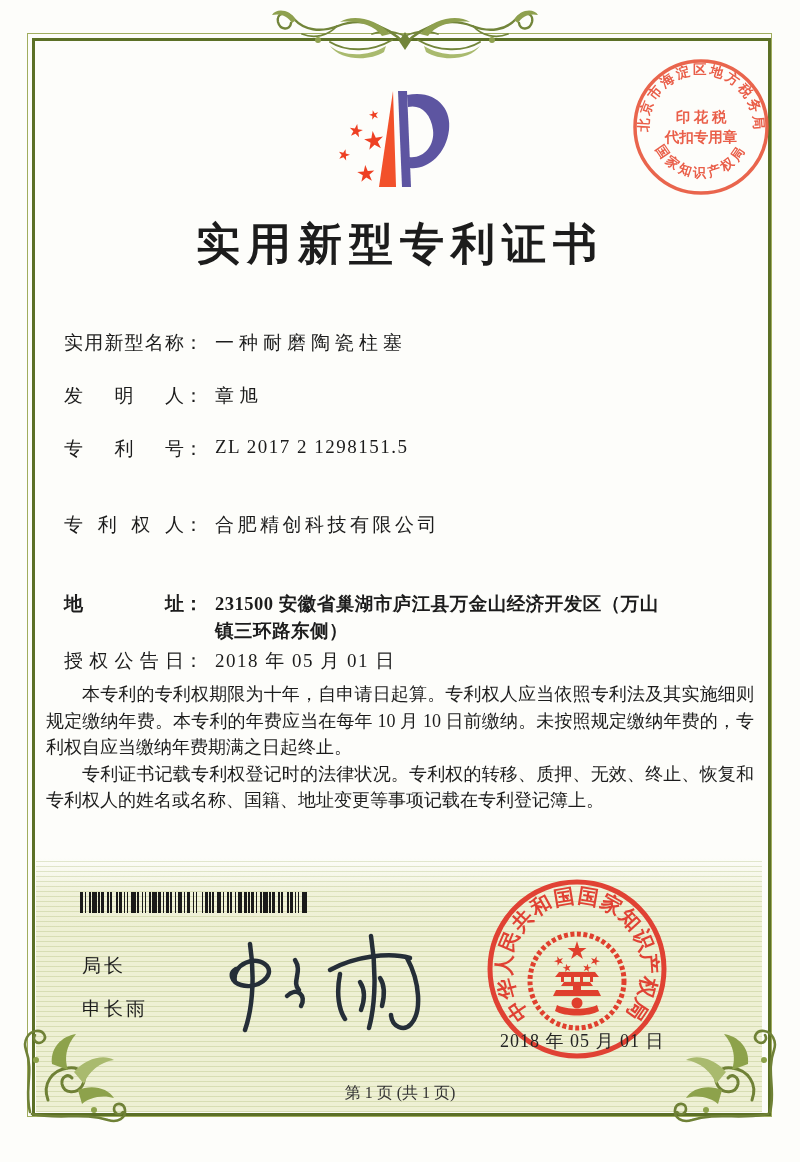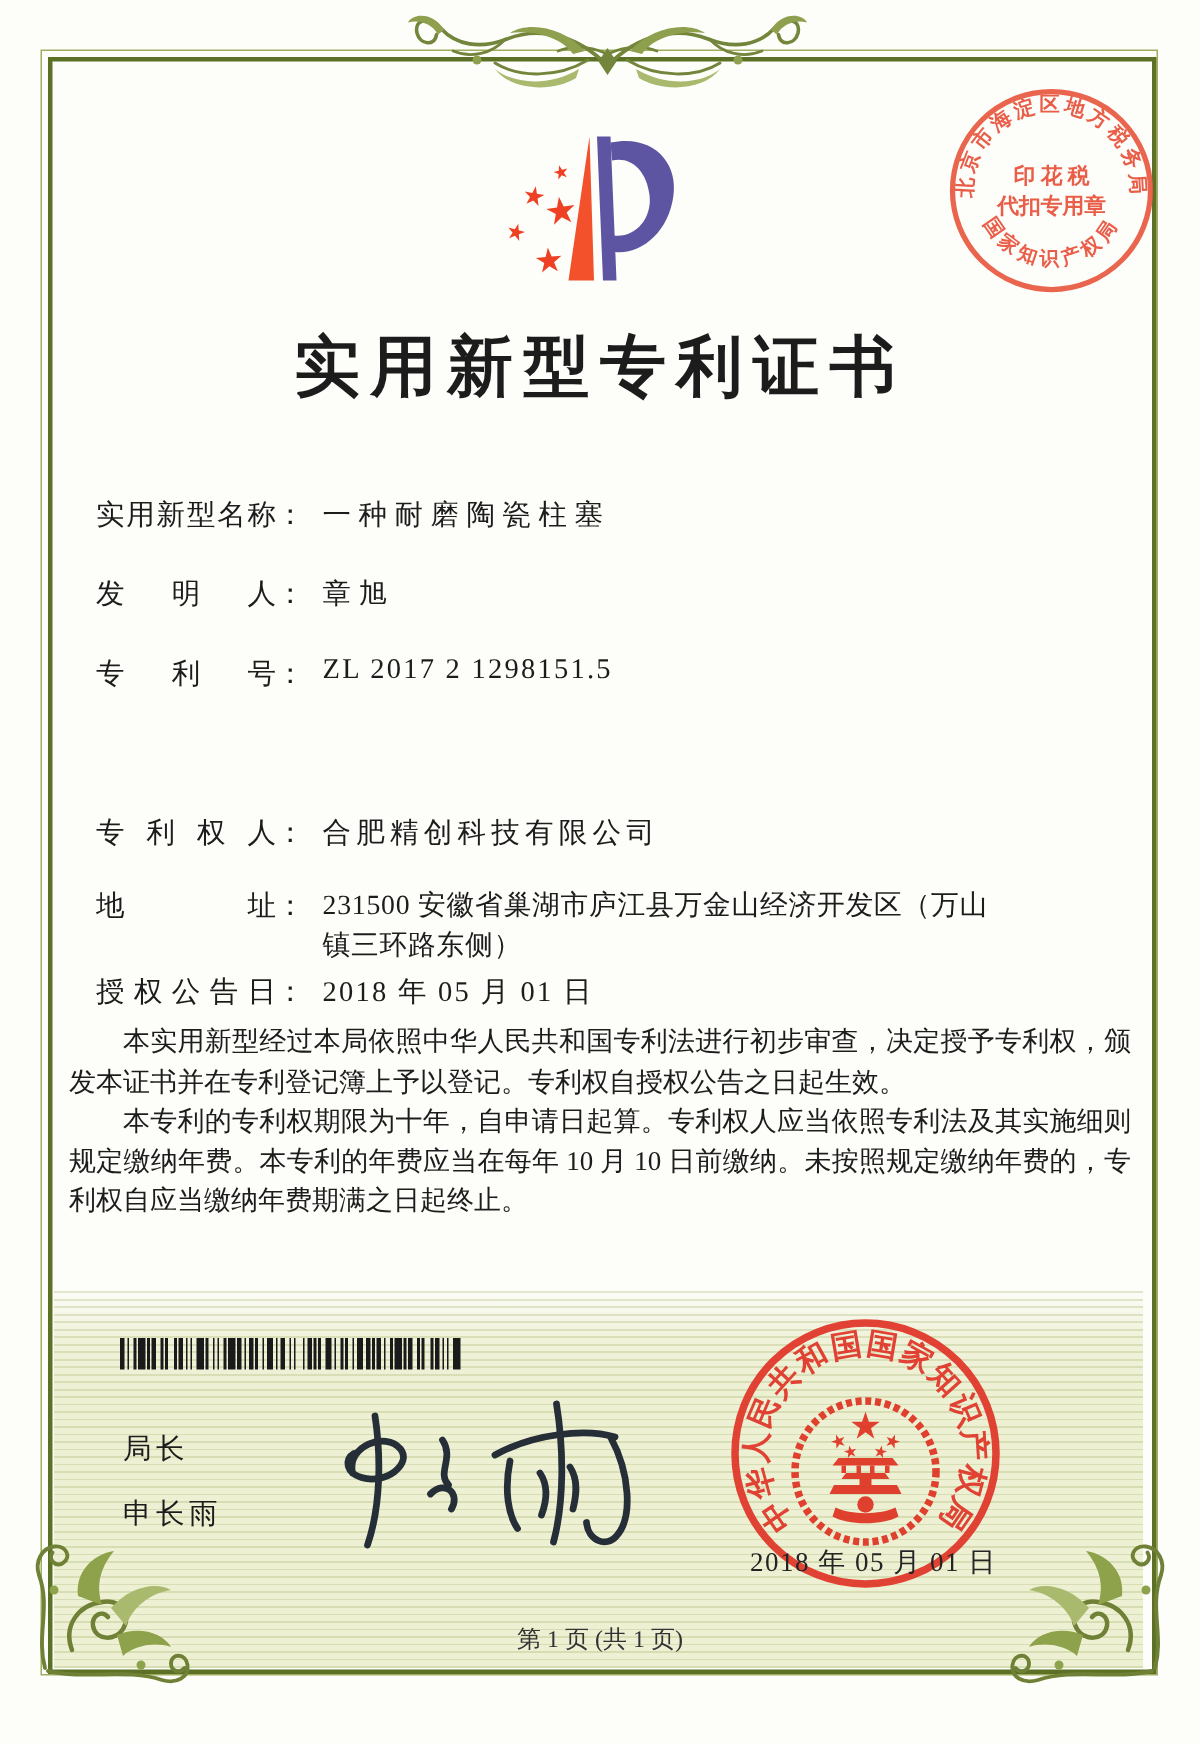--- a/index.html
+++ b/index.html
@@ -15,21 +15,21 @@
       linear-gradient(180deg, rgba(238,240,212,0) 0, rgba(238,240,212,.85) 34px, #eef0d4 70px);}
   
   .cert-no{position:absolute;left:64px;top:95px;font-size:19px;letter-spacing:1.5px;z-index:4;}
   .title{position:absolute;left:0;top:215px;width:800px;text-align:center;font-size:44px;font-weight:bold;
          letter-spacing:7px;z-index:4;}
   .frow{position:absolute;left:64px;font-size:19px;z-index:4;white-space:nowrap;}
   .flabel{display:inline-block;width:120px;text-align:justify;text-align-last:justify;vertical-align:top;}
   .fcolon{display:inline-block;vertical-align:top;}
   .fvalue{display:inline-block;margin-left:12px;letter-spacing:5px;vertical-align:top;}
   .fvalue.num{letter-spacing:1.5px;}
-  .frow.addr{white-space:normal;}
+  .frow.addr{white-space:normal;font-weight:bold;}
   .frow.addr .fvalue{width:458px;letter-spacing:.5px;line-height:27px;font-size:18.5px;}
   .grant-right{position:absolute;left:398px;top:0;}
   .paras{position:absolute;left:46px;top:681px;width:708px;z-index:4;}
   .paras p{margin:0;font-size:18px;line-height:26.5px;text-align:justify;text-indent:2em;}
   
   .barcode{position:absolute;left:80px;top:892px;width:226px;height:21px;z-index:4;}
   .barcode i{position:absolute;top:0;height:100%;background:#1a1a1a;}
   
   .sig-title{position:absolute;left:82px;top:953px;font-size:19px;letter-spacing:3px;z-index:4;}
   .sig-name{position:absolute;left:82px;top:996px;font-size:19px;letter-spacing:3px;z-index:4;}
@@ -106,35 +106,35 @@
 
   <div class="frow" style="top:330px">
     <span class="flabel">实用新型名称</span><span class="fcolon">：</span><span class="fvalue">一种耐磨陶瓷柱塞</span>
   </div>
   <div class="frow" style="top:383px">
     <span class="flabel">发明人</span><span class="fcolon">：</span><span class="fvalue">章旭</span>
   </div>
   <div class="frow" style="top:436px">
     <span class="flabel">专利号</span><span class="fcolon">：</span><span class="fvalue num">ZL 2017 2 1298151.5</span>
   </div>
-  <div class="frow" style="top:542px">
+  <div class="frow" style="top:512px">
     <span class="flabel">专利权人</span><span class="fcolon">：</span><span class="fvalue" style="letter-spacing:3.5px">合肥精创科技有限公司</span>
   </div>
   <div class="frow addr" style="top:591px">
     <span class="flabel">地址</span><span class="fcolon">：</span><span class="fvalue">231500 安徽省巢湖市庐江县万金山经济开发区（万山镇三环路东侧）</span>
   </div>
   <div class="frow" style="top:648px;width:700px">
     <span>
       <span class="flabel">授权公告日</span><span class="fcolon">：</span><span class="fvalue num">2018 年 05 月 01 日</span>
     </span>
   </div>
 
   <div class="paras">
-    <p>本实用新型经过本局依照中华人民共和国专利法进行初步审查，决定授予专利权，颁发本证书并在专利登记簿上予以登记。专利权自授权公告之日起生效。</p>
     <p>本专利的专利权期限为十年，自申请日起算。专利权人应当依照专利法及其实施细则规定缴纳年费。本专利的年费应当在每年 10 月 10 日前缴纳。未按照规定缴纳年费的，专利权自应当缴纳年费期满之日起终止。</p>
+    <p>专利证书记载专利权登记时的法律状况。专利权的转移、质押、无效、终止、恢复和专利权人的姓名或名称、国籍、地址变更等事项记载在专利登记簿上。</p>
   </div>
 
   <div class="barcode" id="barcode">
       <i style="left:0.0px;width:3.0px"></i>
       <i style="left:4.5px;width:1.5px"></i>
       <i style="left:9.0px;width:1.5px"></i>
       <i style="left:12.0px;width:4.5px"></i>
       <i style="left:18.0px;width:1.5px"></i>
       <i style="left:21.0px;width:3.0px"></i>
       <i style="left:27.0px;width:1.5px"></i>

